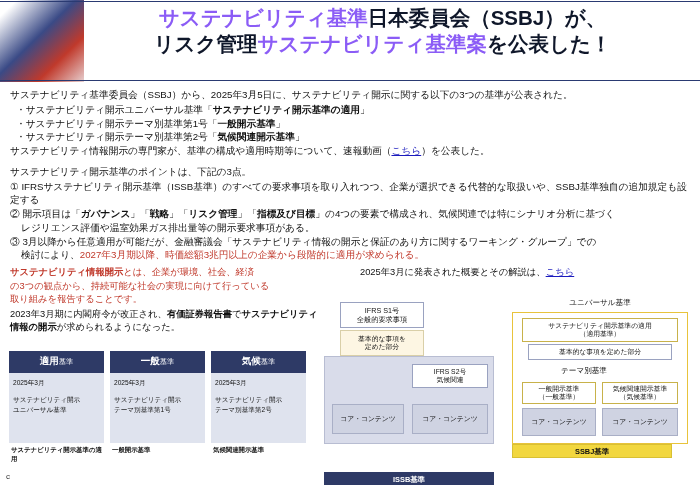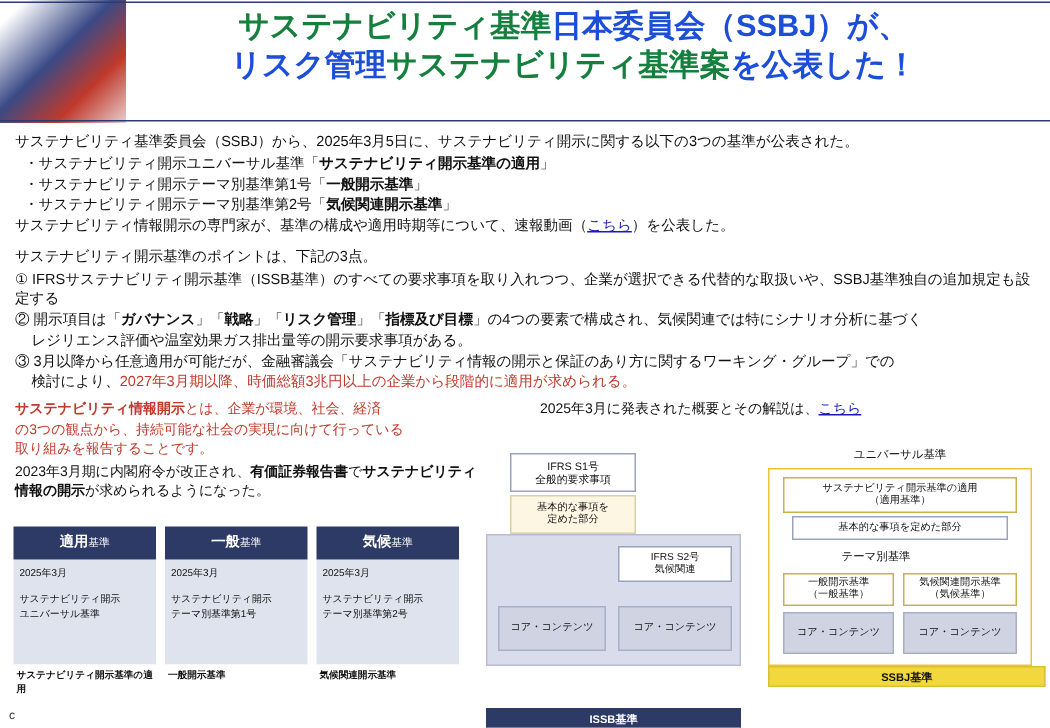--- a/index.html
+++ b/index.html
@@ -18,22 +18,22 @@
       linear-gradient(to bottom right, #ffffff 0%, #ffffff 10%, #3a4a86 45%, #c0392b 72%, #e7cfcf 100%);
   }
   .hdr-lines { position:absolute; left:0; top:0; width:700px; height:82px; }
   .hdr-line { position:absolute; left:0; width:700px; height:1px; background:#2a3a72; }
   .hdr-title {
     position:absolute; left:70px; top:5px; width:625px;
     text-align:center; line-height:1.28;
     font-size:20.5px; font-weight:bold; letter-spacing:0px;
   }
   .hdr-title .l2 { display:block; }
-  .red { color:#15803d; }
-  .navy { color:#1d4ed8; }
+  .red { color:#8b5cf6; }
+  .navy { color:#0f172a; }
 
   
   .body-wrap { padding:6px 10px 0 10px; font-size:9.7px; line-height:1.42; }
   .p { margin:0 0 1px 0; }
   .bullets { margin:1px 0 0 0; }
   .bullet { margin:0 0 0 6px; }
   .b-strong { font-weight:bold; }
   .indent { }
   u.lnk { color:#1b1bbd; text-decoration:underline; }
   .gap { height:6px; }
@@ -193,21 +193,21 @@
     </div>
 
     <div class="box b-grey" style="left:16px; top:110px; width:72px; height:30px;">
       <span>コア・コンテンツ</span>
     </div>
     <div class="box b-grey" style="left:96px; top:110px; width:76px; height:30px;">
       <span>コア・コンテンツ</span>
     </div>
 
     <div class="panel-yellowborder" style="left:196px; top:18px; width:176px; height:132px;"></div>
-    <div class="box b-yellow" style="left:196px; top:150px; width:185px; height:14px; font-size:7.4px;">
+    <div class="box b-yellow" style="left:196px; top:150px; width:160px; height:14px; font-size:7.4px;">
       <span>SSBJ基準</span>
     </div>
 
     <div class="dg-title" style="left:196px; top:4px; width:176px;">
       <span>ユニバーサル基準</span>
     </div>
     <div class="box b-yellowline" style="left:206px; top:24px; width:156px; height:24px; flex-direction:column;">
       <span>サステナビリティ開示基準の適用</span>
       <span>（適用基準）</span>
     </div>

